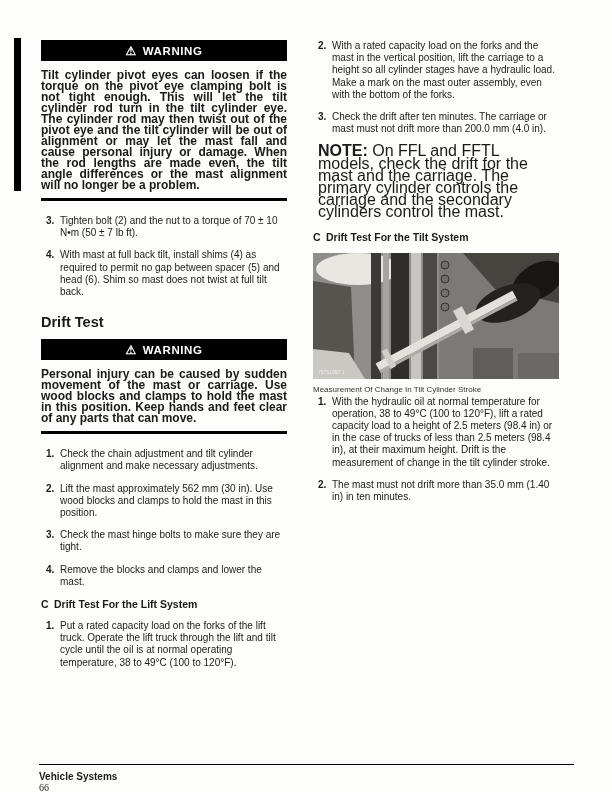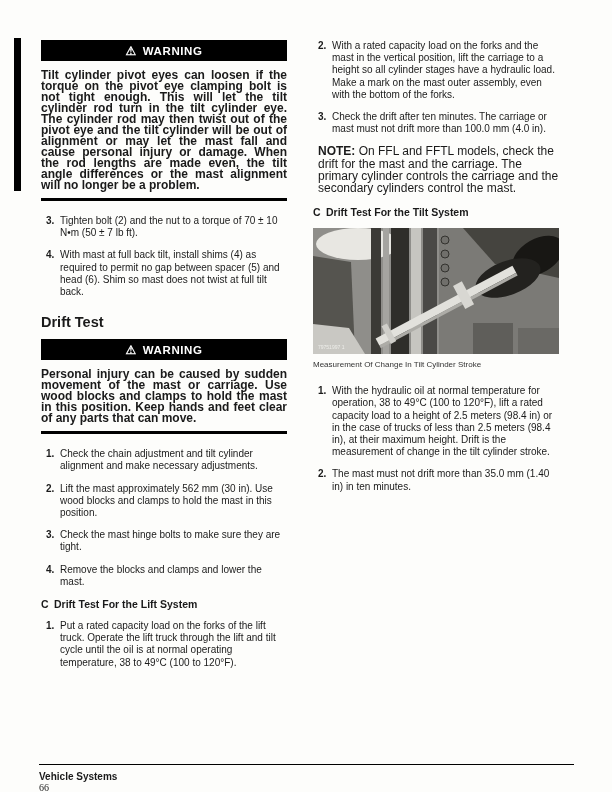--- a/index.html
+++ b/index.html
@@ -28,23 +28,23 @@
   .li { display:flex; padding-left:5px; margin-bottom:10px; font-size:10px; line-height:12.2px; }
   .li .num { flex:none; width:14px; font-weight:bold; }
   .li .txt { flex:1; }
 
   h1.drift { font-size:14.5px; font-weight:bold; margin:16px 0 9px; }
   .chead { display:flex; font-weight:bold; font-size:10.5px; margin:6px 0 10px; }
   .chead .cmark { width:13px; flex:none; }
 
   .figure { margin:2px 0 6px; }
   .figure svg { display:block; width:246px; height:126px; }
-  .caption { font-size:8px; color:#333; margin-bottom:16px; }
+  .caption { font-size:8px; color:#333; margin-bottom:2px; }
 
-  .note { font-size:12px; line-height:12.2px; padding-left:5px; margin-bottom:12px; }
+  .note { font-size:16px; line-height:12.2px; padding-left:5px; margin-bottom:12px; }
   .note .nlabel { font-weight:bold; }
 
   .footer {
     position:absolute; left:39px; right:38px; top:764px;
     border-top:1.5px solid #000; padding-top:6px;
     display:flex; align-items:baseline; font-size:10px; font-weight:bold;flex-direction:column;
   }
   .footer .fl { flex:1; text-align:left; }
   .footer .fc { flex:none; font-weight:normal;font-family:Liberation Serif, serif; }
   .footer .fr { flex:1; text-align:right; }
@@ -115,21 +115,21 @@
     </div>
 
     <div class="col">
 
       <div class="li">
         <span class="num">2.</span>
         <span class="txt">With a rated capacity load on the forks and the mast in the vertical position, lift the carriage to a height so all cylinder stages have a hydraulic load. Make a mark on the mast outer assembly, even with the bottom of the forks.</span>
       </div>
       <div class="li">
         <span class="num">3.</span>
-        <span class="txt">Check the drift after ten minutes. The carriage or mast must not drift more than 100.0 mm (4.0 in).</span>
+        <span class="txt">Check the drift after ten minutes. The carriage or mast must not drift more than 200.0 mm (4.0 in).</span>
       </div>
 
       <p class="note">
         <span class="nlabel">NOTE:</span><span> On FFL and FFTL models, check the drift for the mast and the carriage. The primary cylinder controls the carriage and the secondary cylinders control the mast.</span>
       </p>
 
       <div class="chead">
         <span class="cmark">C</span>
         <span>Drift Test For the Tilt System</span>
       </div>

